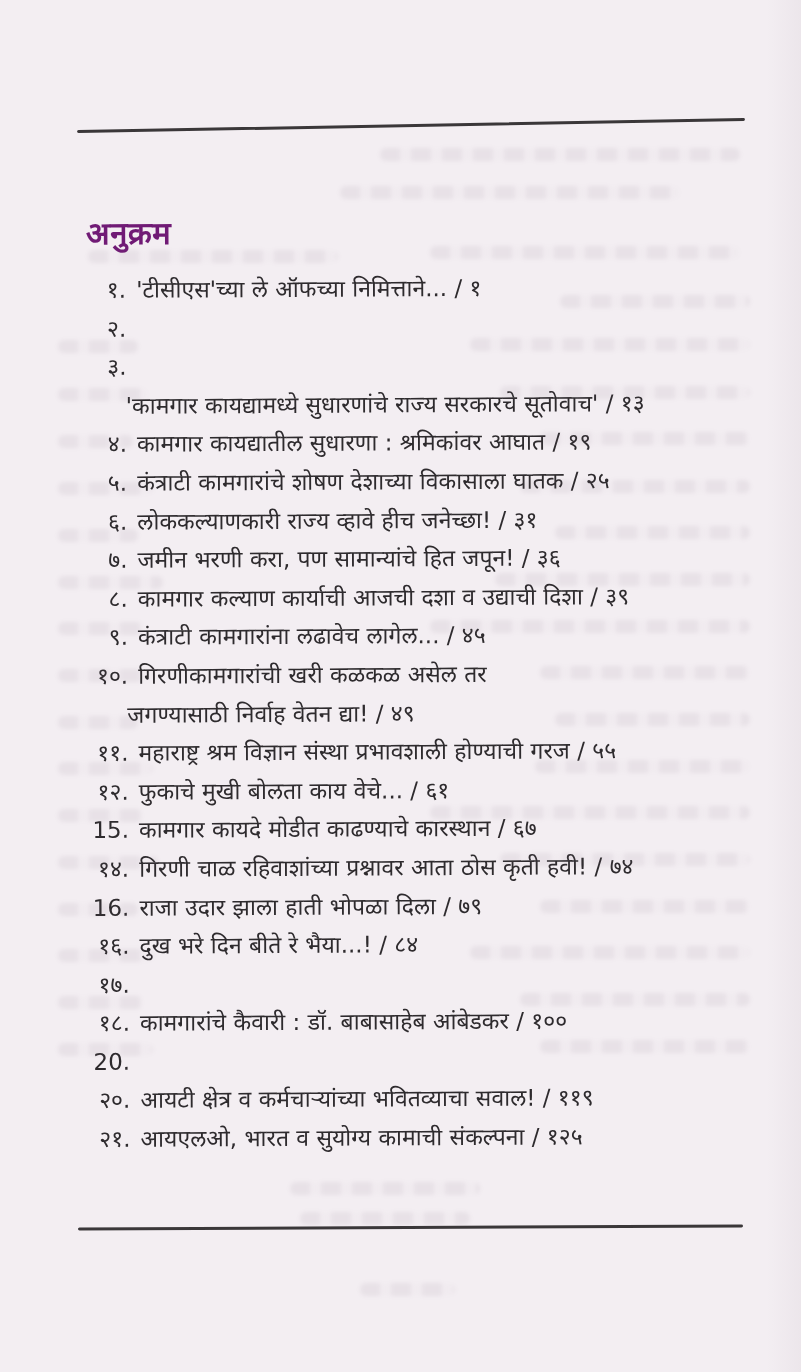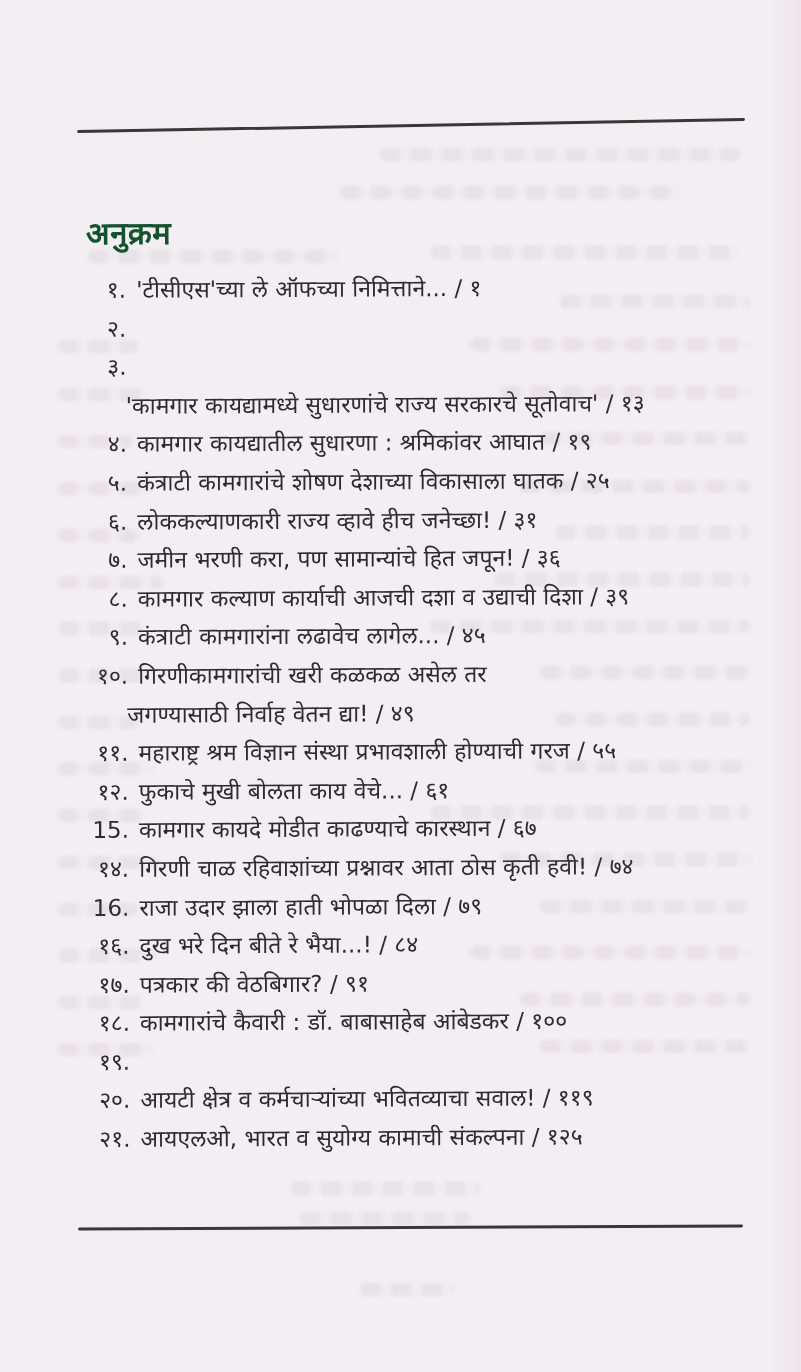--- a/index.html
+++ b/index.html
@@ -43,21 +43,21 @@
   .rule.bottom{
     left:78px;top:1226px;width:665px;
     transform:rotate(-0.25deg);
   }
   .heading{
     position:absolute;
     left:86px;top:190px;
     font-size:31px;
     font-weight:700;
     letter-spacing:0.5px;
-    color:#14532d;
+    color:#701a75;
     transform:rotate(-0.3deg);
   }
   .toc{
     position:absolute;
     left:78px;top:271px;
     width:678px;
     transform:rotate(-0.3deg);
     transform-origin:left top;
   }
   .toc-row{
@@ -161,28 +161,27 @@
       <div class="toc-row">
         <span class="num">16.</span>
         <span class="txt">राजा उदार झाला हाती भोपळा दिला / ७९</span>
       </div>
       <div class="toc-row">
         <span class="num">१६.</span>
         <span class="txt">दुख भरे दिन बीते रे भैया...! / ८४</span>
       </div>
       <div class="toc-row">
         <span class="num">१७.</span>
-        <span class="txt">पत्रकार की वेठबिगार? / ९१</span>
       </div>
       <div class="toc-row">
         <span class="num">१८.</span>
         <span class="txt">कामगारांचे कैवारी : डॉ. बाबासाहेब आंबेडकर / १००</span>
       </div>
       <div class="toc-row">
-        <span class="num">१९.</span>
+        <span class="num">20.</span>
       </div>
       <div class="toc-row">
         <span class="num">२०.</span>
         <span class="txt">आयटी क्षेत्र व कर्मचाऱ्यांच्या भवितव्याचा सवाल! / ११९</span>
       </div>
       <div class="toc-row">
         <span class="num">२१.</span>
         <span class="txt">आयएलओ, भारत व सुयोग्य कामाची संकल्पना / १२५</span>
       </div>
     </div>

